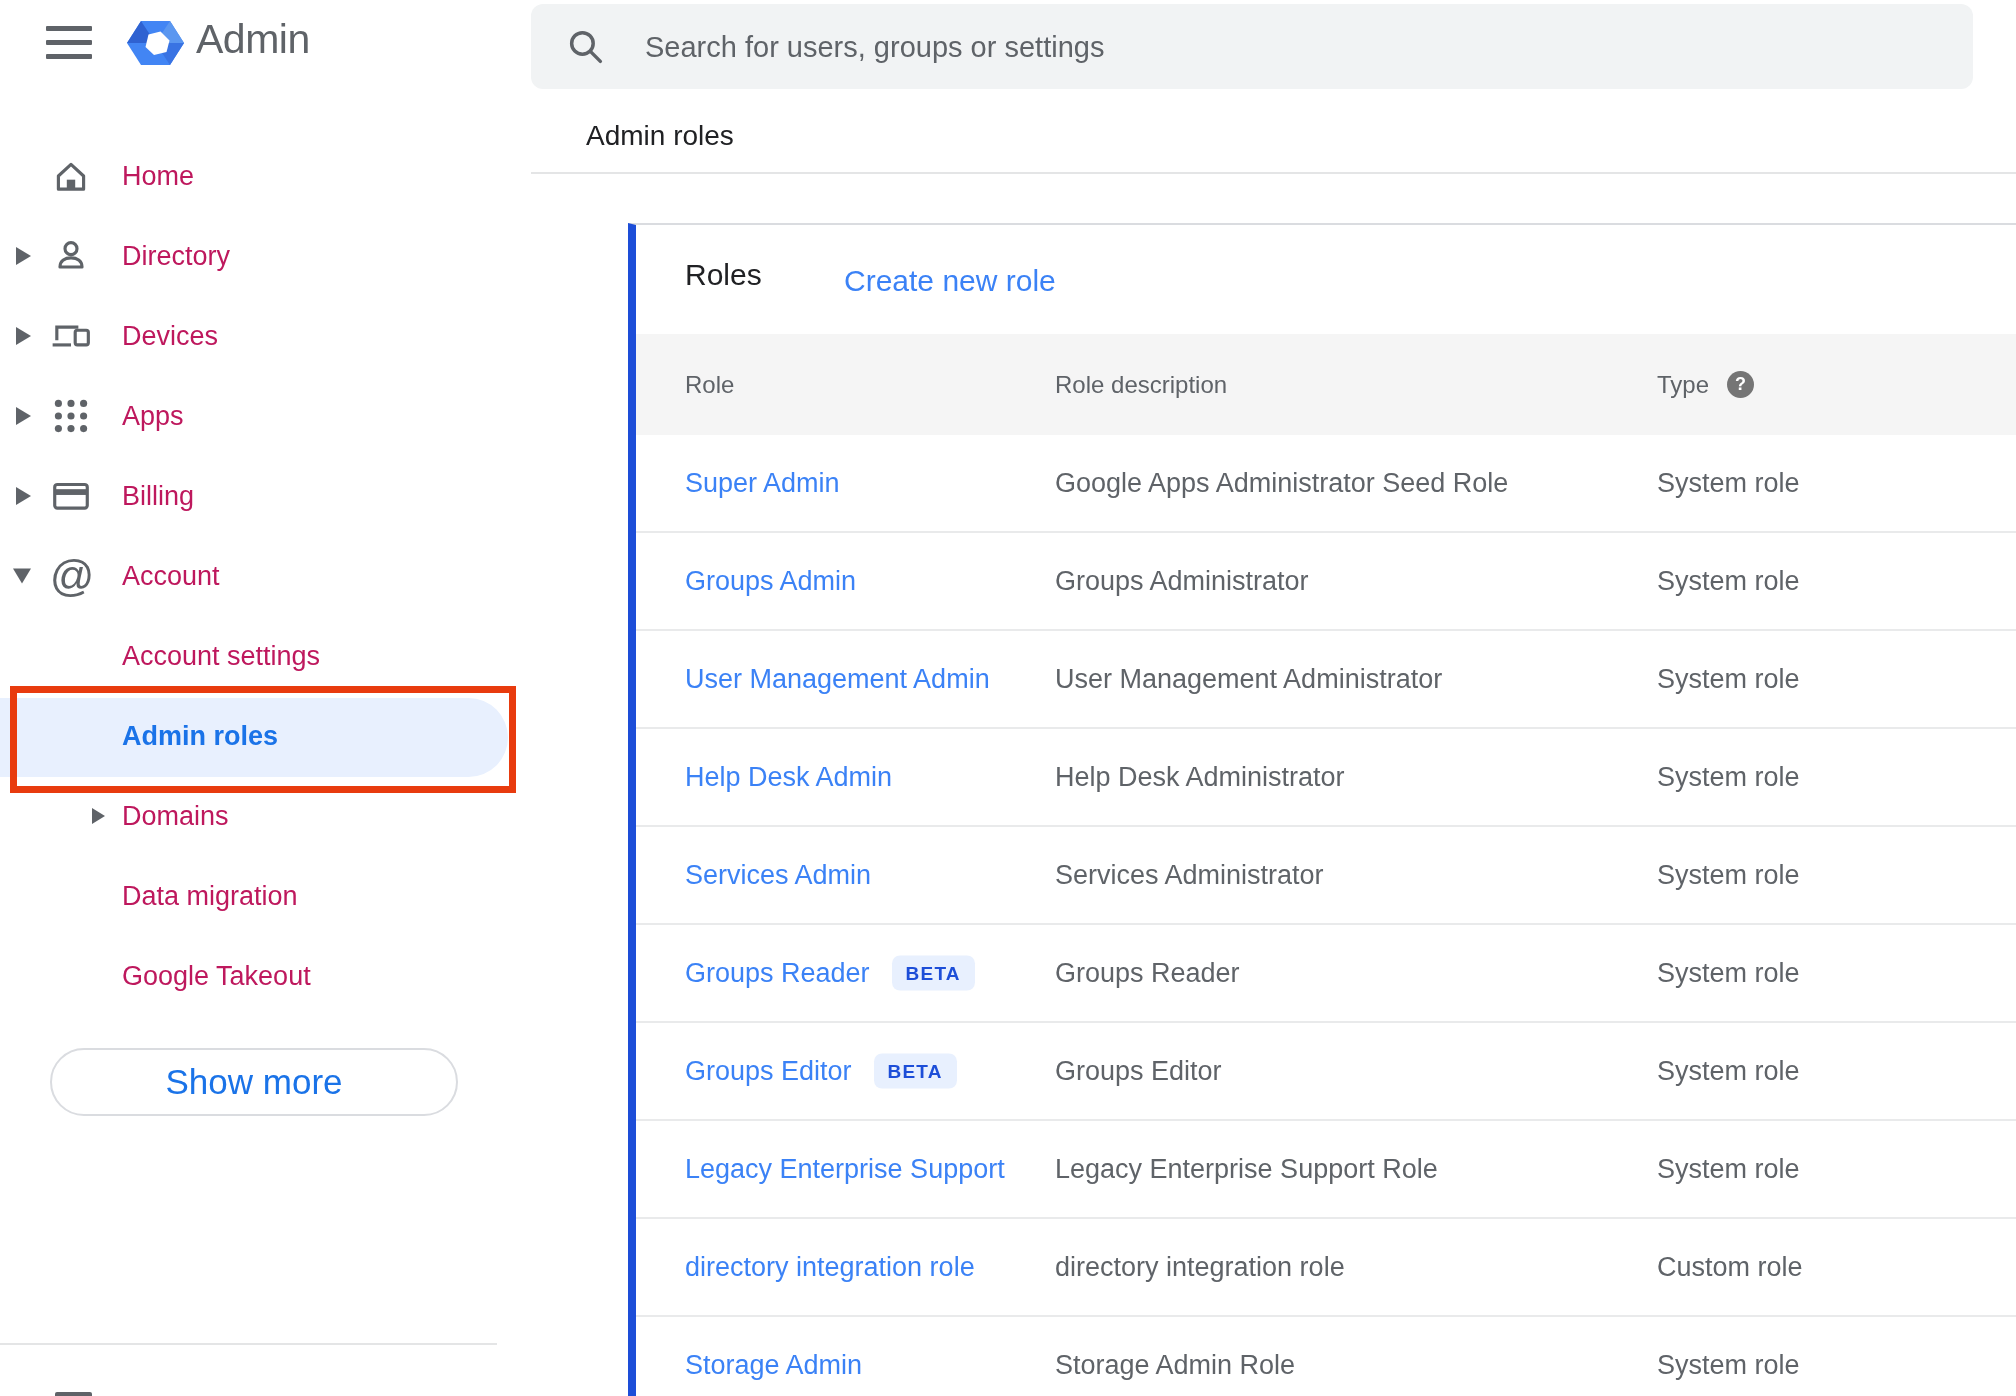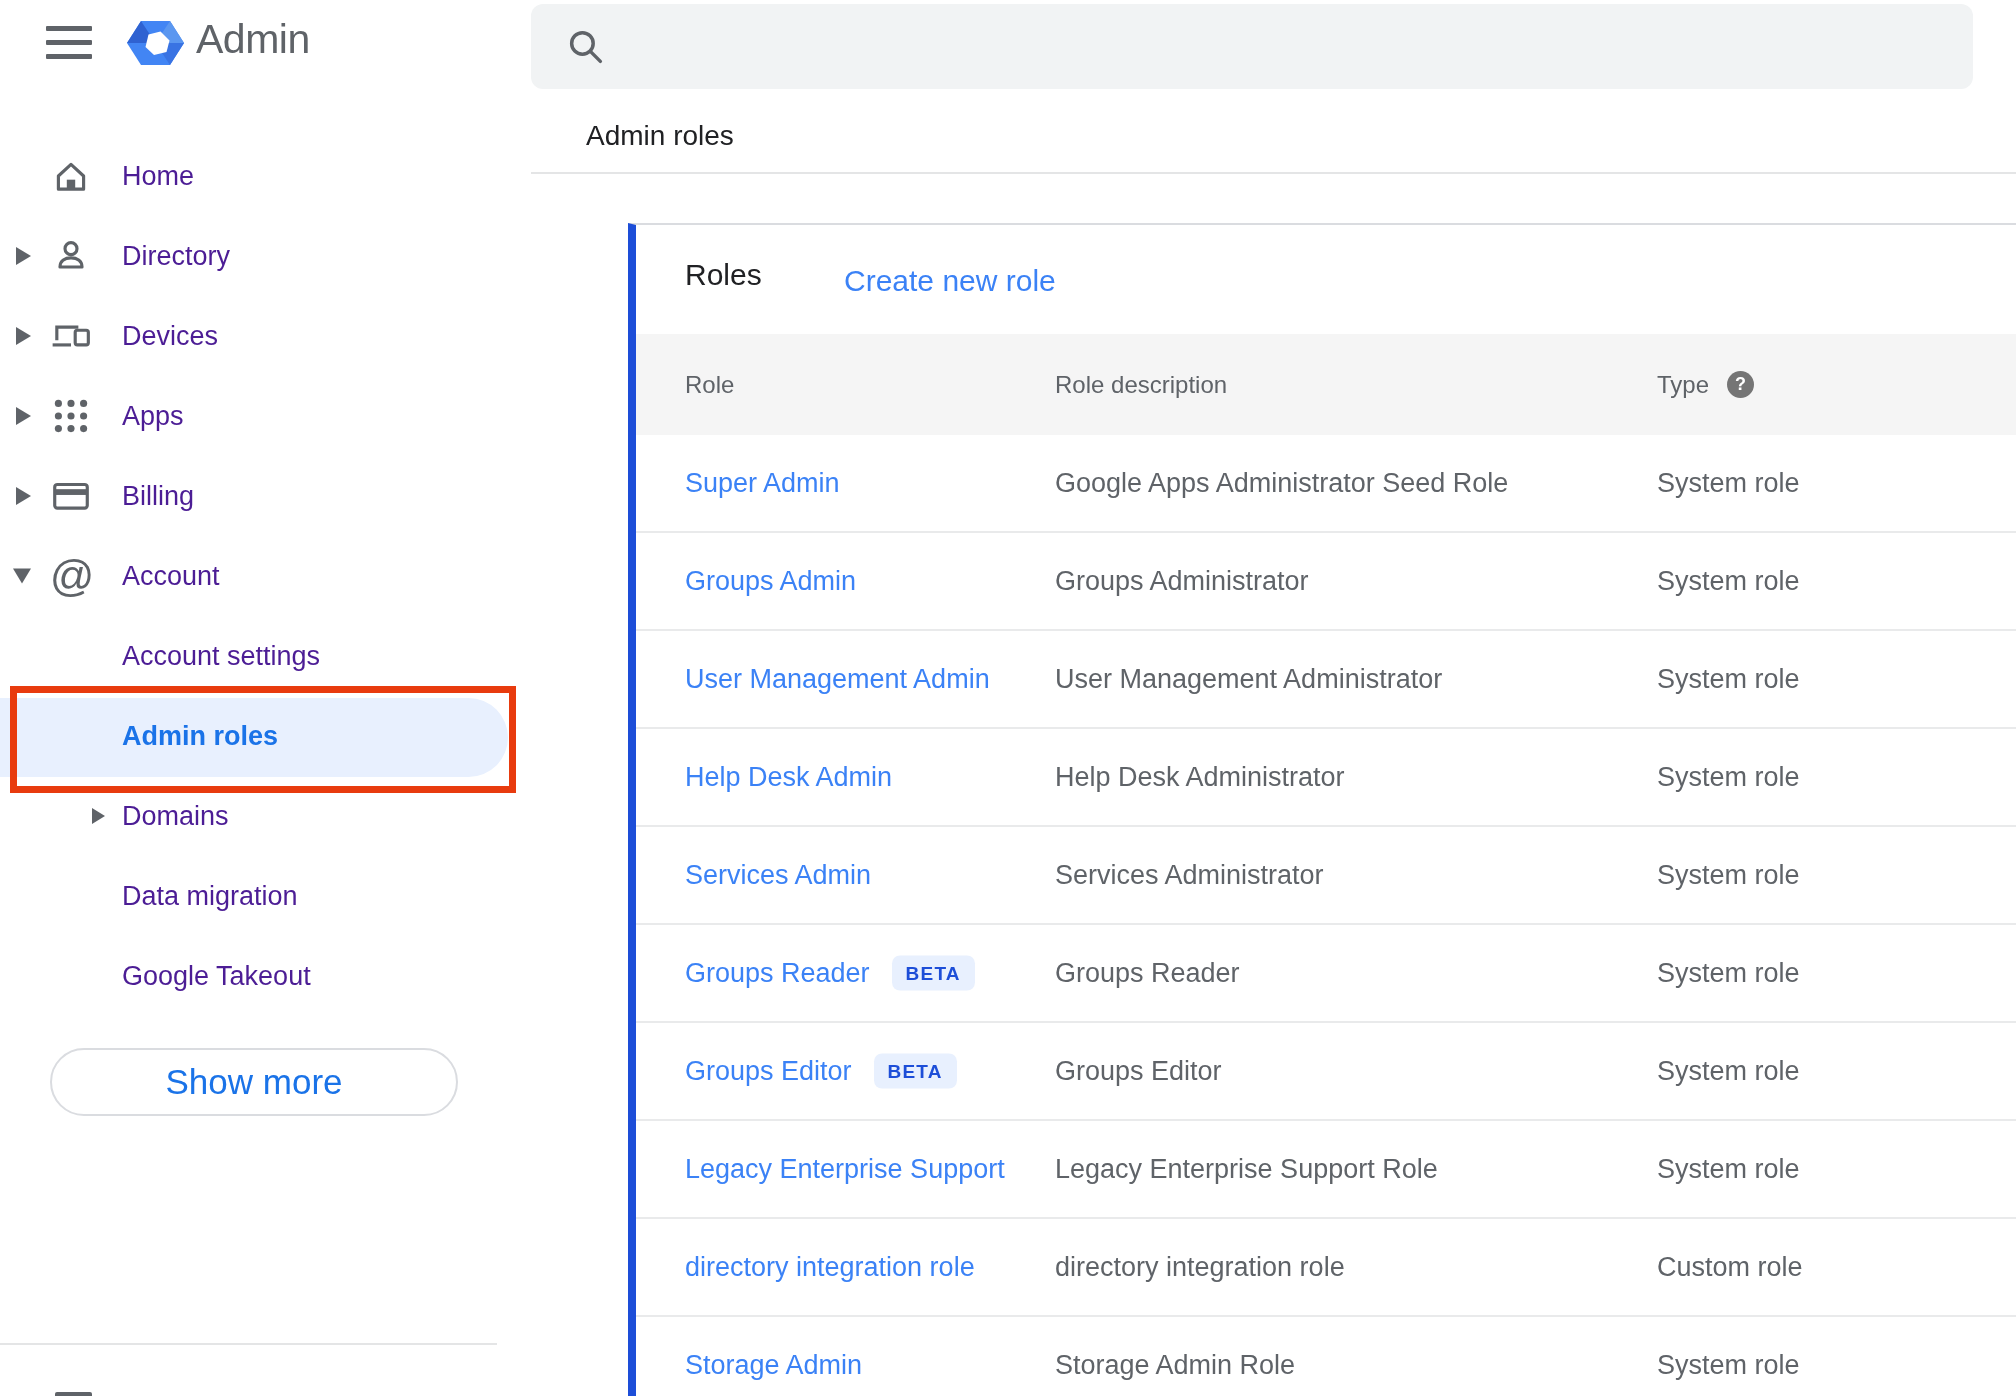--- a/index.html
+++ b/index.html
@@ -13,21 +13,21 @@
   .sidebar { position:absolute; left:0; top:0; width:531px; height:1396px; background:#fff; }
 
   .hamburger { position:absolute; left:46px; top:26px; width:46px; height:34px; cursor:pointer; }
   .hamburger i { display:block; width:46px; height:5px; background:#5f6368; border-radius:1px; margin-bottom:9px; }
 
   .logo { position:absolute; left:127px; top:14px; width:57px; height:58px; }
   .logo-text { position:absolute; left:196px; top:14px; font-size:41px; line-height:50px; color:#5f6368; letter-spacing:-0.5px; }
 
   .nav { position:absolute; left:0; top:136px; width:531px; z-index:2; }
   .nav-item { position:relative; height:80px; cursor:pointer; }
-  .nav-label { position:absolute; left:122px; top:50%; transform:translateY(-50%); font-size:27px; color:#4c1d95; white-space:nowrap; }
+  .nav-label { position:absolute; left:122px; top:50%; transform:translateY(-50%); font-size:27px; color:#be185d; white-space:nowrap; }
   .nav-label.selected { color:#1a73e8; font-weight:700; }
   .nav-icon { position:absolute; left:50px; top:50%; transform:translateY(-50%); width:42px; height:42px; }
   .nav-icon.atsign { font-size:44px; color:#5f6368; line-height:42px; text-align:center; width:48px; left:48px; }
   .tri-right { position:absolute; left:16px; top:50%; transform:translateY(-50%); width:0; height:0;
     border-left:15px solid #5f6368; border-top:9px solid transparent; border-bottom:9px solid transparent; }
   .tri-down { position:absolute; left:13px; top:50%; transform:translateY(-50%); width:0; height:0;
     border-top:15px solid #5f6368; border-left:9px solid transparent; border-right:9px solid transparent; }
   .tri-sub { left:92px; border-left-width:13px; border-top-width:8px; border-bottom-width:8px; }
 
   .selected-pill { position:absolute; left:0; top:698px; width:508px; height:79px;
@@ -172,20 +172,21 @@
   <button class="show-more">Show more</button>
   <div class="sidebar-divider"></div>
   <div class="partial-icon"></div>
 </aside>
 
 <div class="searchbar">
   <svg width="41" height="41" viewBox="0 0 40 40">
     <circle cx="17" cy="17" r="10.5" fill="none" stroke="#5f6368" stroke-width="3.4"></circle>
     <line x1="25.5" y1="25.5" x2="34.5" y2="34.5" stroke="#5f6368" stroke-width="3.4" stroke-linecap="round"></line>
   </svg>
+  <span class="search-placeholder">Search for users, groups or settings</span>
 </div>
 
 <div class="breadcrumb">Admin roles</div>
 <div class="breadcrumb-divider"></div>
 
 <main class="card">
   <div class="card-title">Roles</div>
   <a class="create-link">Create new role</a>
 
   <div class="thead">

